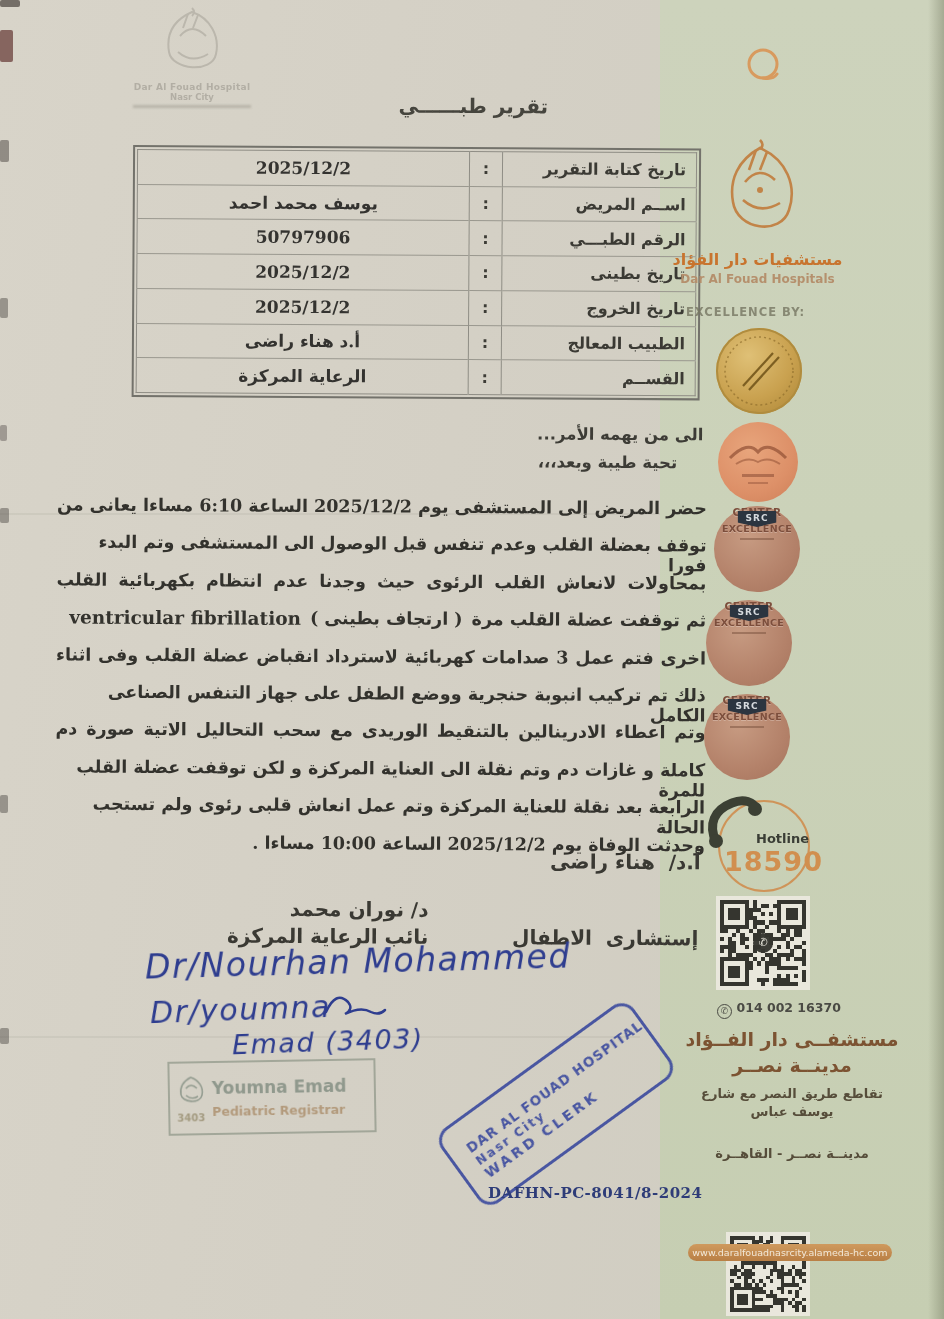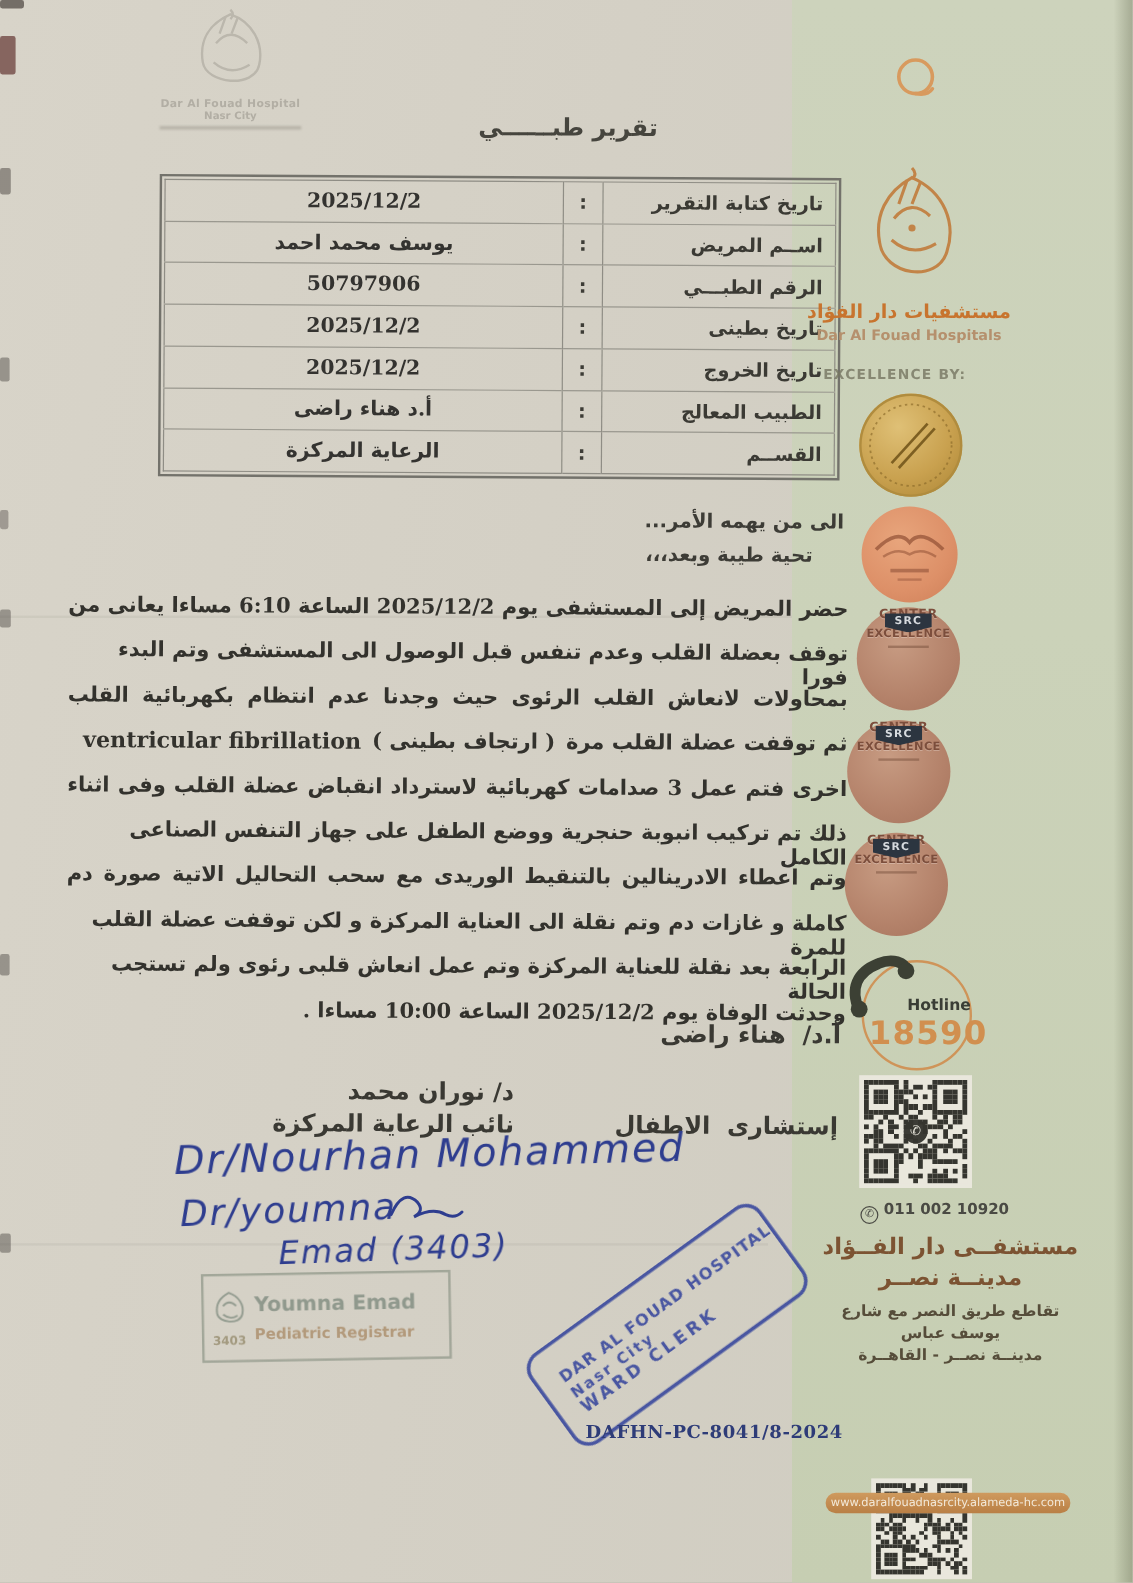--- a/index.html
+++ b/index.html
@@ -550,28 +550,28 @@
         <i style="left:47.61904761904762%;top:95.23809523809524%;width:4.761904761904762%;height:4.761904761904762%"></i>
         <i style="left:61.904761904761905%;top:95.23809523809524%;width:4.761904761904762%;height:4.761904761904762%"></i>
         <i style="left:66.66666666666667%;top:95.23809523809524%;width:4.761904761904762%;height:4.761904761904762%"></i>
         <i style="left:71.42857142857143%;top:95.23809523809524%;width:4.761904761904762%;height:4.761904761904762%"></i>
         <i style="left:76.19047619047619%;top:95.23809523809524%;width:4.761904761904762%;height:4.761904761904762%"></i>
         <i style="left:80.95238095238095%;top:95.23809523809524%;width:4.761904761904762%;height:4.761904761904762%"></i>
         <i style="left:85.71428571428571%;top:95.23809523809524%;width:4.761904761904762%;height:4.761904761904762%"></i>
       </div>
     <div class="sb wa-line">
       <span class="wa-ic">✆</span>
-      <span>011 002 10920</span>
+      <span>014 002 16370</span>
     </div>
 
     <div class="sb addr-n" style="top:1028px">مستشفــى دار الفــؤاد</div>
     <div class="sb addr-n" style="top:1054px">مدينــة نصــر</div>
     <div class="sb addr-s" style="top:1086px">تقاطع طريق النصر مع شارع</div>
     <div class="sb addr-s" style="top:1104px">يوسف عباس</div>
-    <div class="sb addr-s" style="top:1122px">مدينــة نصــر - القاهــرة</div>
+    <div class="sb addr-s" style="top:1146px">مدينــة نصــر - القاهــرة</div>
 
     <div class="sb qr qr2">
         <i style="left:0%;top:0%;width:4.761904761904762%;height:4.761904761904762%"></i>
         <i style="left:4.761904761904762%;top:0%;width:4.761904761904762%;height:4.761904761904762%"></i>
         <i style="left:9.523809523809524%;top:0%;width:4.761904761904762%;height:4.761904761904762%"></i>
         <i style="left:14.285714285714285%;top:0%;width:4.761904761904762%;height:4.761904761904762%"></i>
         <i style="left:19.047619047619047%;top:0%;width:4.761904761904762%;height:4.761904761904762%"></i>
         <i style="left:23.80952380952381%;top:0%;width:4.761904761904762%;height:4.761904761904762%"></i>
         <i style="left:28.57142857142857%;top:0%;width:4.761904761904762%;height:4.761904761904762%"></i>
         <i style="left:38.095238095238095%;top:0%;width:4.761904761904762%;height:4.761904761904762%"></i>

